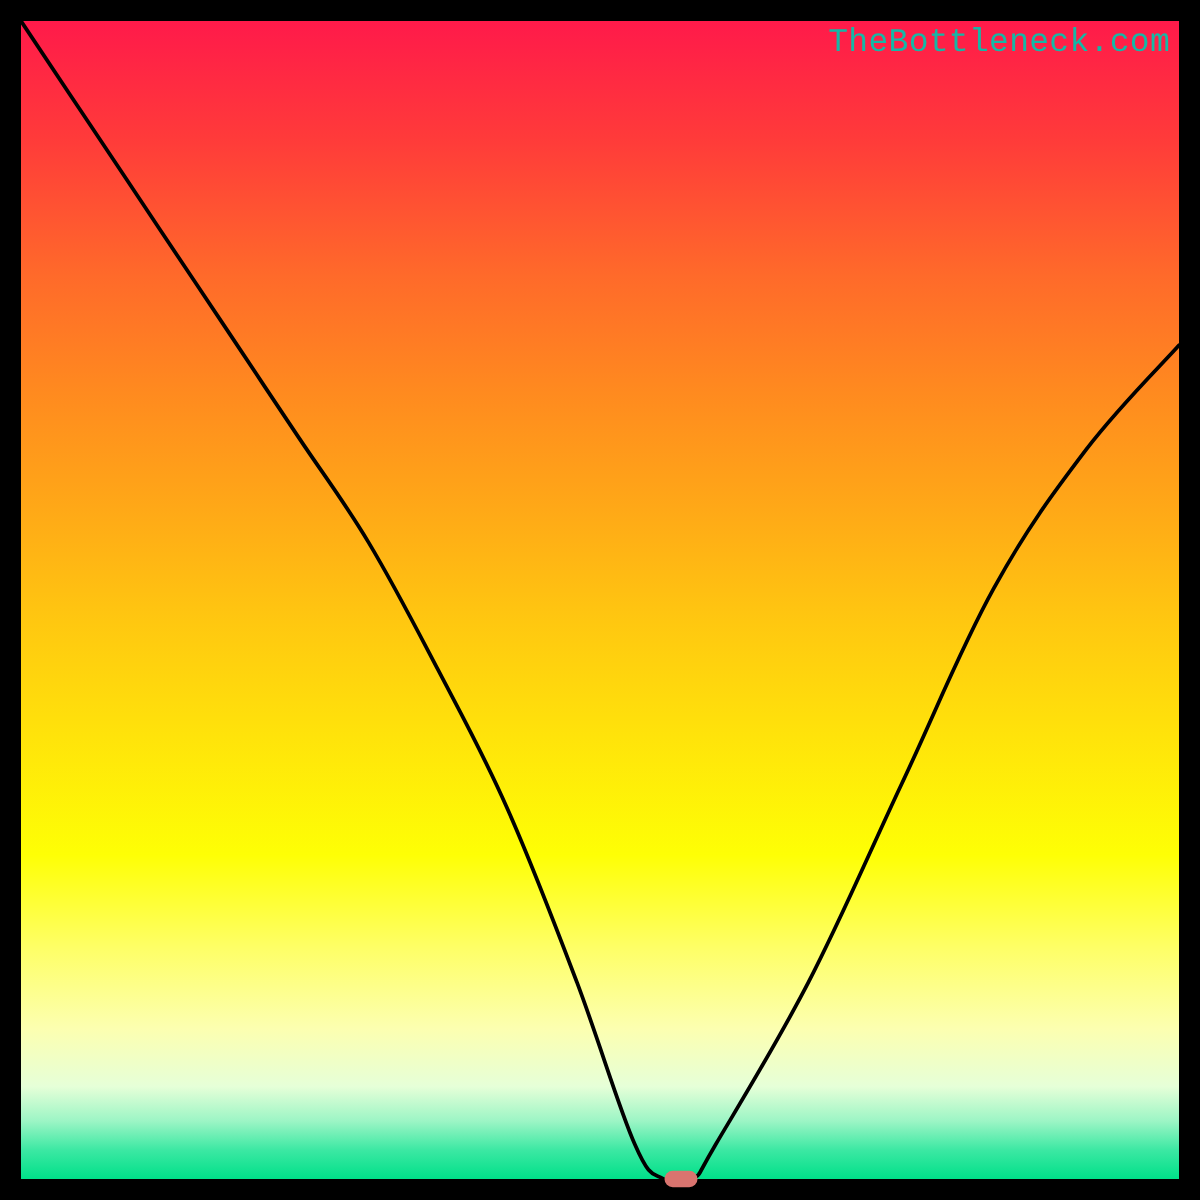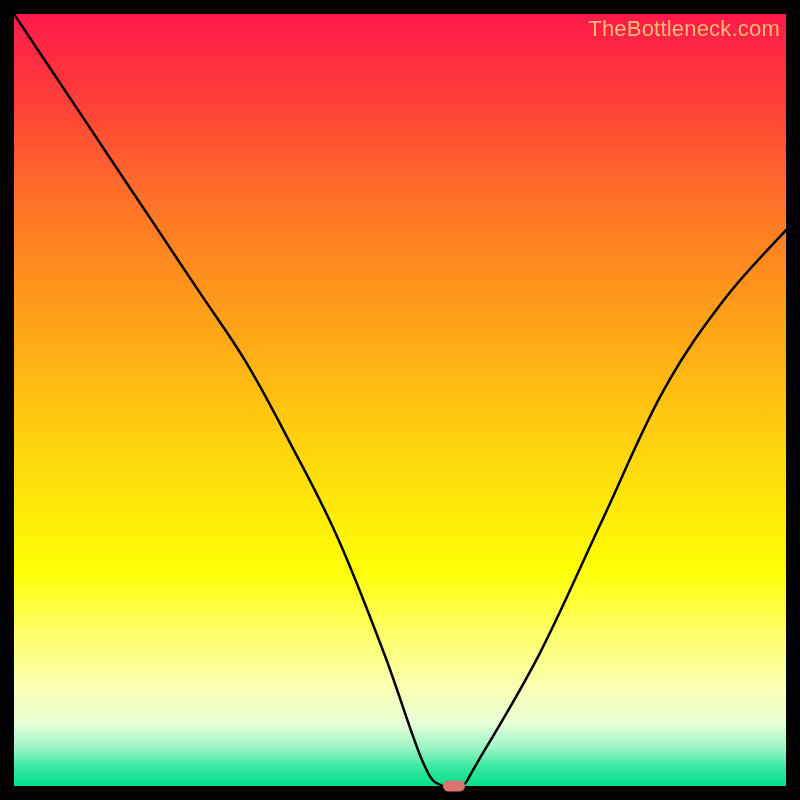--- a/index.html
+++ b/index.html
@@ -38,23 +38,23 @@
       #e6ffd8 92%,
       #9cf5c5 95%,
       #3ce8a3 97.5%,
       #00e089 100%
     );
   }
   .watermark {
     position: absolute;
     top: 2px;
     right: 6px;
-    font-family: Liberation Sans, sans-serif;
+    font-family: Liberation Mono, monospace;
     font-size: 22px;
-    color: #fdba74;
+    color: #14b8a6;
     letter-spacing: 0.2px;
     user-select: none;
   }
   svg.curve {
     position: absolute;
     left: 0;
     top: 0;
     width: 772px;
     height: 772px;
   }

